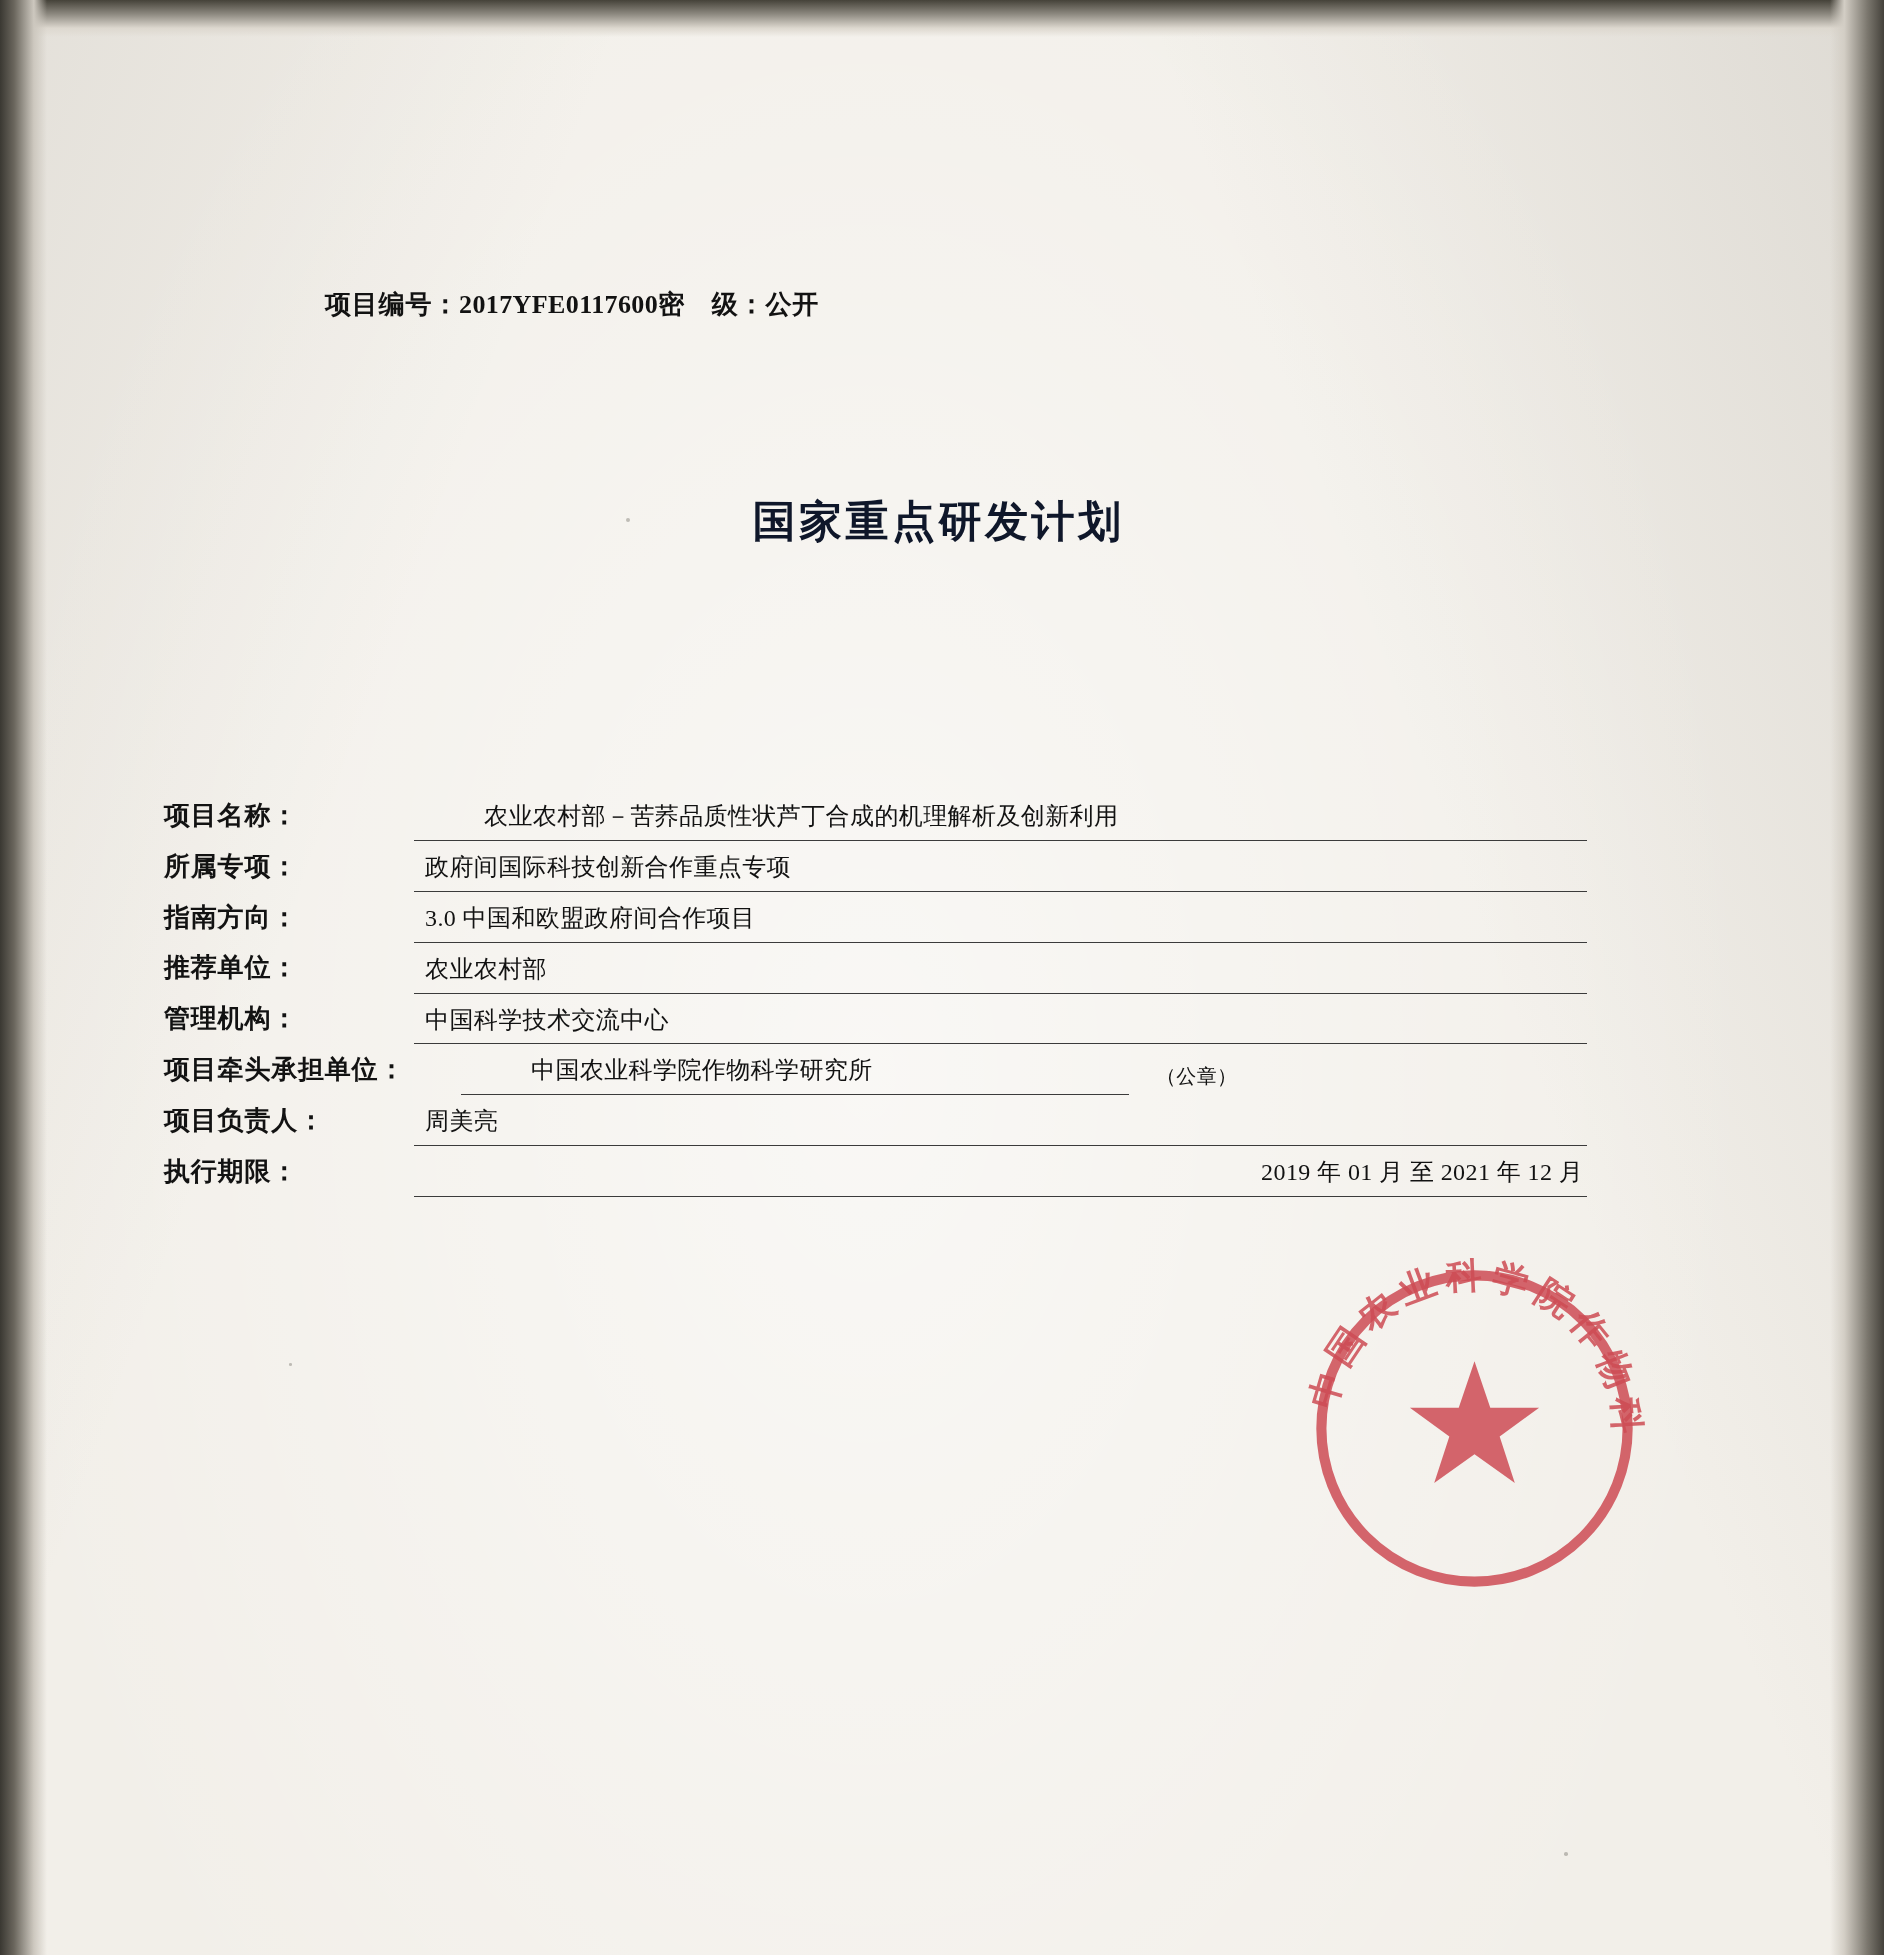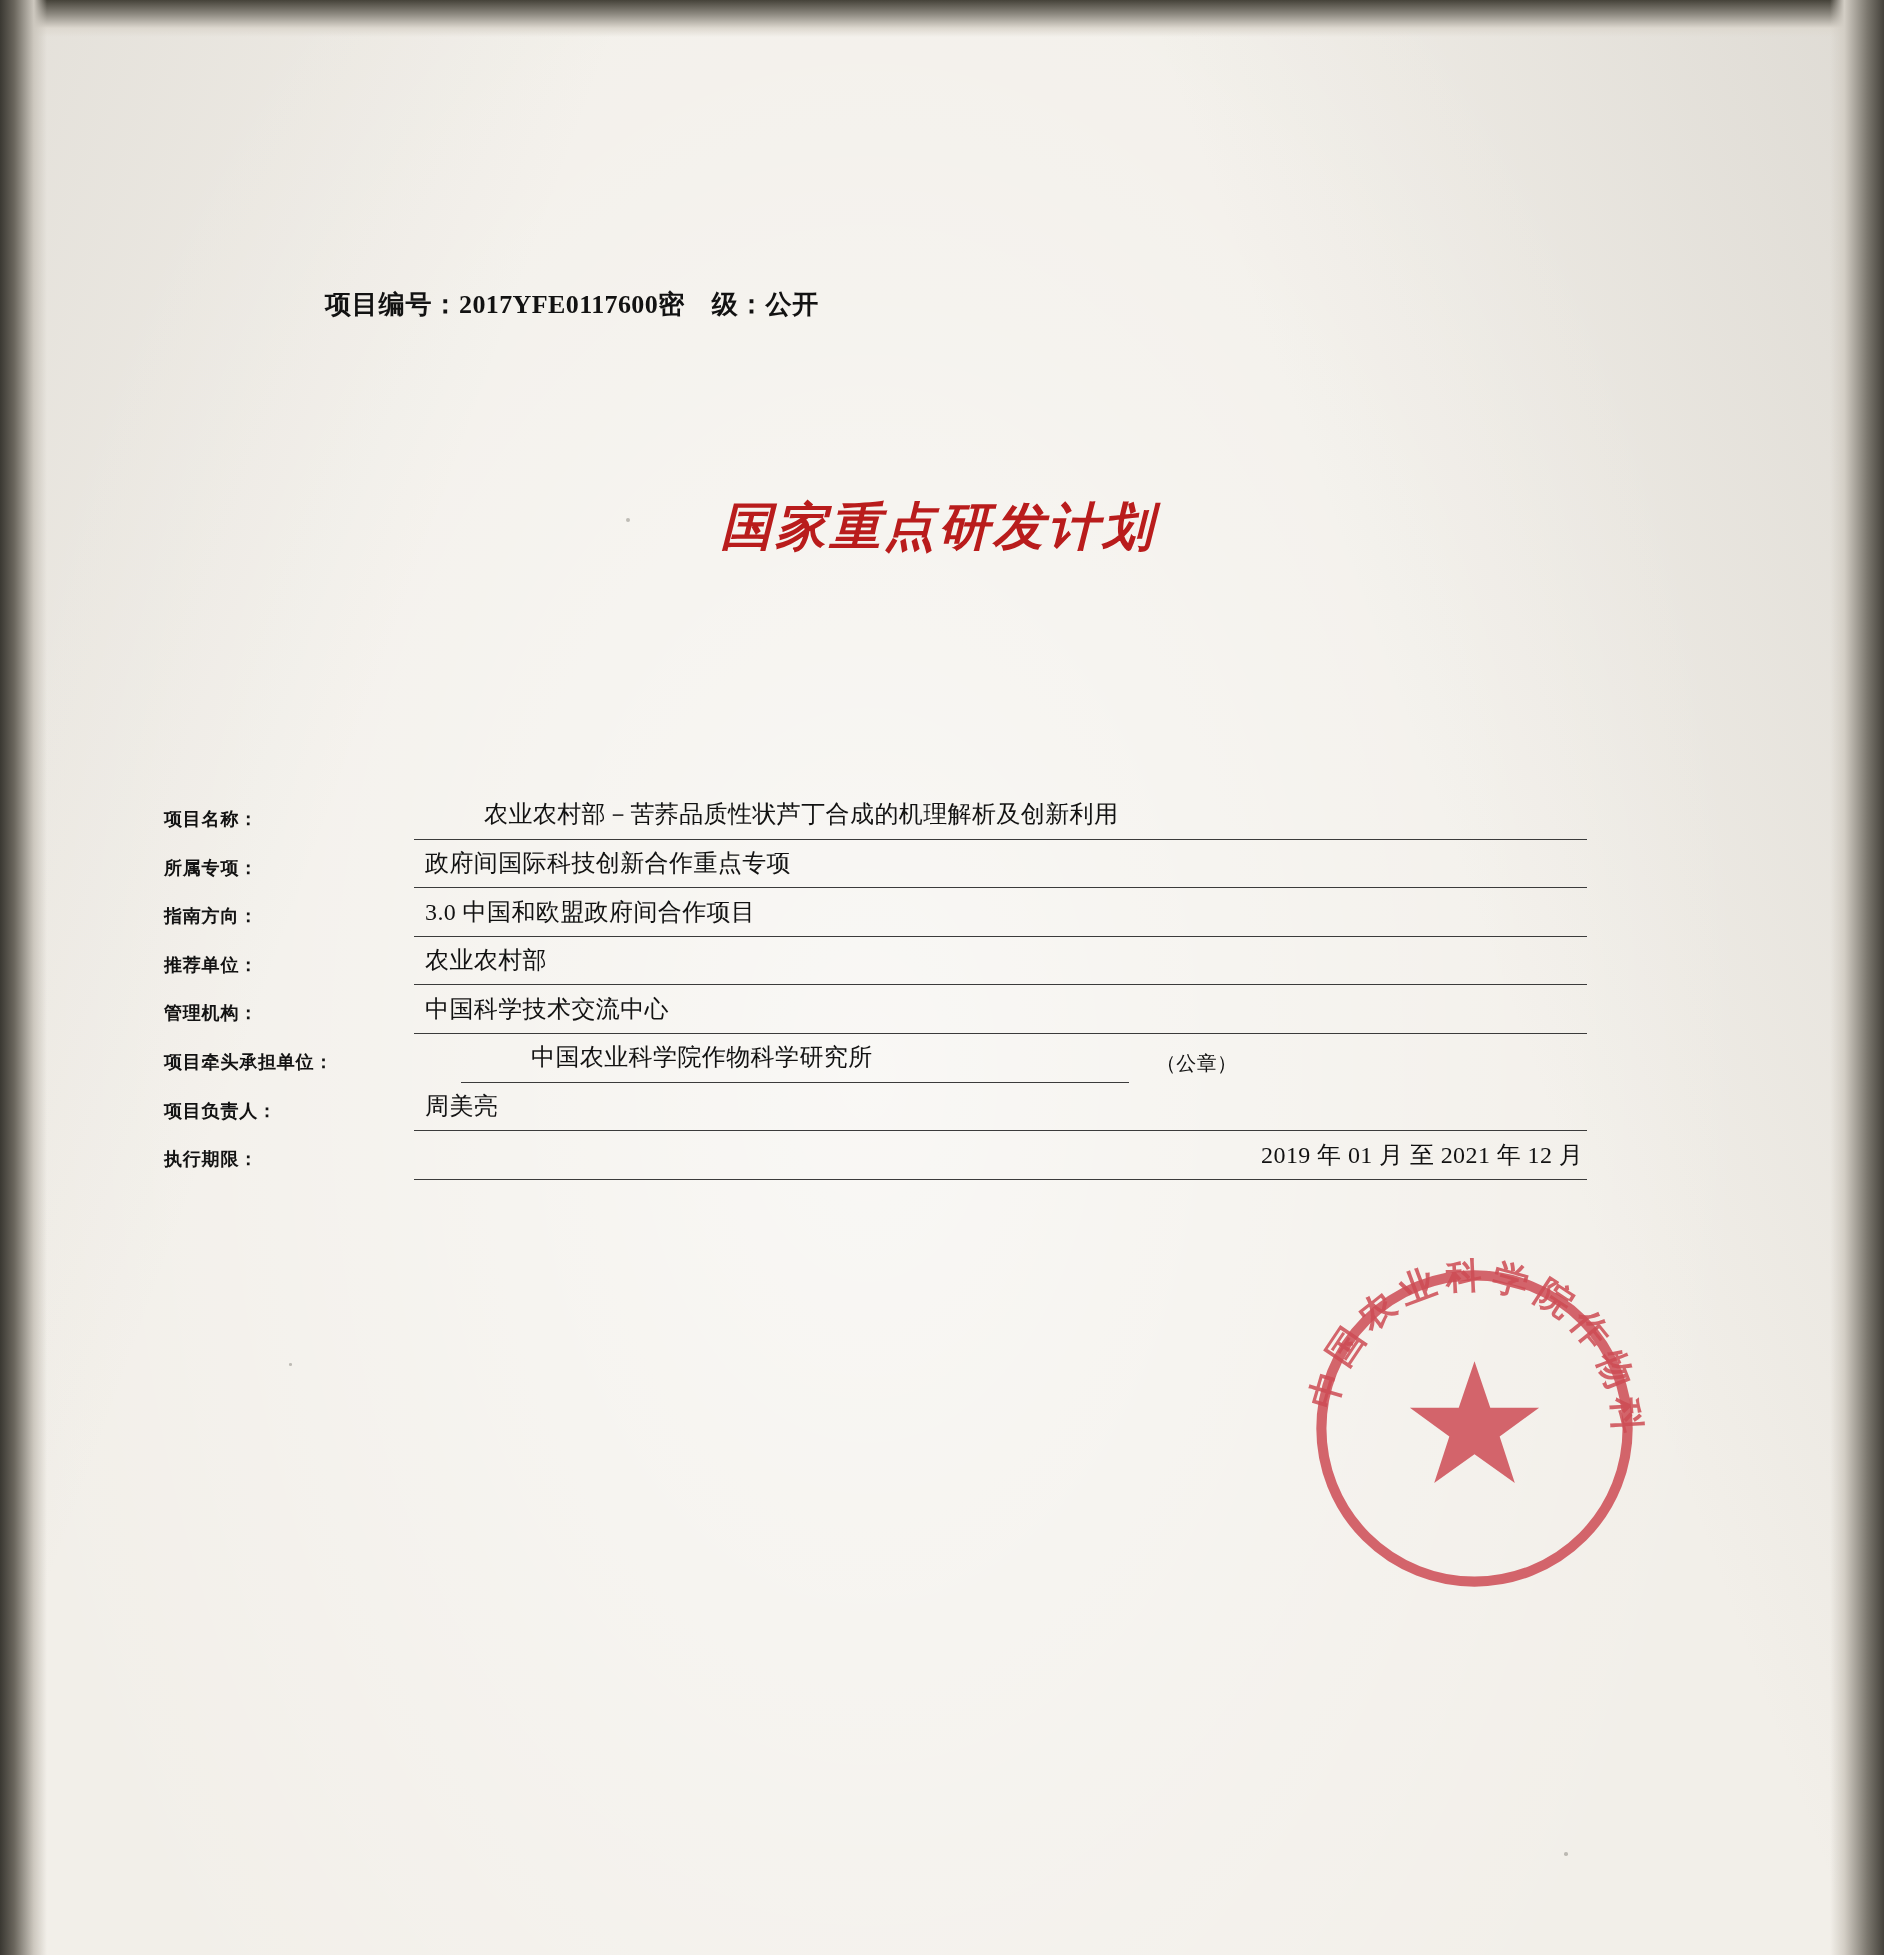--- a/index.html
+++ b/index.html
@@ -79,46 +79,45 @@
 
   
   .title-block {
     position: absolute;
     top: 454px;
     left: 0;
     width: 100%;
     text-align: center;
   }
   .title-line {
-    font-size: 51px;
+    font-size: 43px;
     font-weight: bold;
     letter-spacing: 3.5px;
     line-height: 1.45;
-    color: #b91c1c;
-    font-style: italic;
+    color: #0f172a;
   }
 
   
   .fields {
     position: absolute;
     top: 759px;
     left: 117px;
     width: 1423px;
   }
   .field {
     position: relative;
     display: flex;
     align-items: flex-end;
     margin-bottom: 5.5px;
   }
   .f-label {
     width: 250px;
     flex: 0 0 250px;
     text-align: left;
-    font-size: 18px;
+    font-size: 26px;
     font-weight: bold;
     letter-spacing: 0.8px;
     line-height: 1.5;
     padding-bottom: 6.3px;
     white-space: nowrap;
   }
   .f-label.wide {
     width: 297px;
     flex: 0 0 297px;
   }

